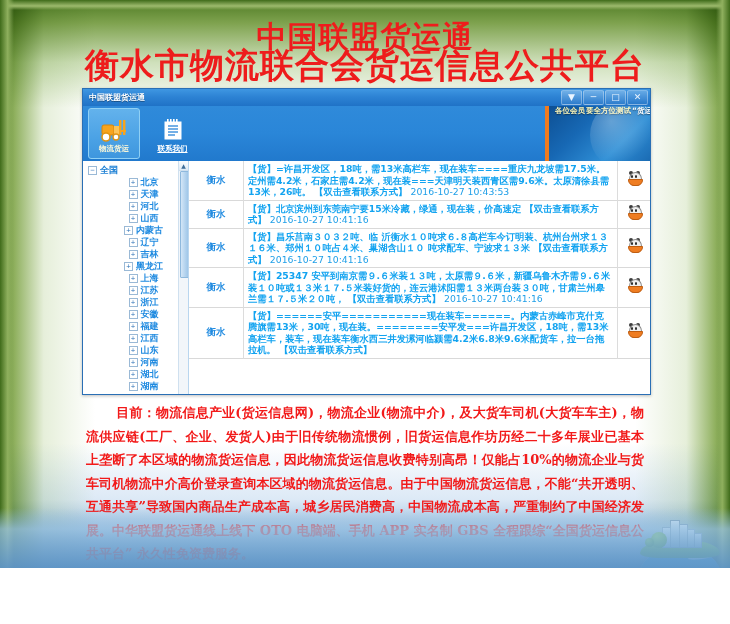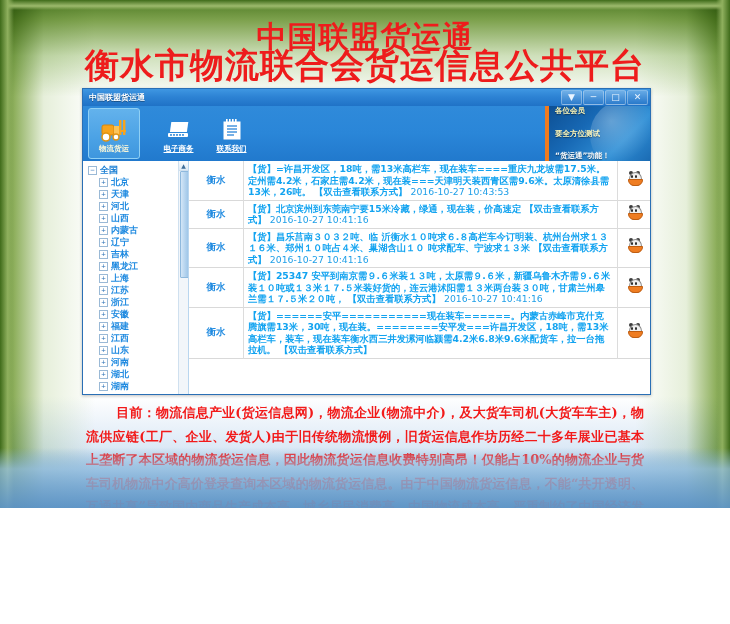--- a/index.html
+++ b/index.html
@@ -5,21 +5,21 @@
 <style>
   html,body{margin:0;padding:0;}
   body{
     width:730px;height:624px;overflow:hidden;
     font-family:"DejaVu Sans","Liberation Sans",sans-serif;
     position:relative;
     background:#ffffff;
   }
   
   #page{
-    position:absolute;inset:0;width:730px;height:508px;overflow:hidden;
+    position:absolute;inset:0;width:730px;height:568px;overflow:hidden;
     background:
       linear-gradient(to bottom,#4e7a23 0%, #7ea24e 4%, #cfe0bb 11%, #ffffff 19%, #ffffff 72%, #ffffff 78%, #dce9f6 88%, #8fb6d8 95%, #5f93c4 100%),
       linear-gradient(to right,#4e7a23 0%, #8fb05e 2%, #e6efda 6%, #ffffff 13%, #ffffff 87%, #e6efda 94%, #8fb05e 98%, #4e7a23 100%);
     background-blend-mode:multiply;
   }
   #bottomband{
     position:absolute;left:0;right:0;bottom:0;height:60px;
     background:linear-gradient(to bottom,rgba(176,208,234,0) 0%,rgba(150,192,226,.75) 35%,rgba(96,150,199,.95) 100%);
     pointer-events:none;
   }
@@ -81,35 +81,35 @@
     height:55px;width:100%;
     background:linear-gradient(to bottom,#2f8ada 0%,#2a86d8 50%,#2179cd 100%);
     display:flex;align-items:stretch;position:relative;
   }
   .tbitem{
     width:53px;display:flex;flex-direction:column;align-items:center;justify-content:center;
     gap:1px;padding-top:2px;cursor:default;
   }
   .tbitem.active{
     background:linear-gradient(to bottom,#63b2ec 0%,#4ba2e5 60%,#3e96de 100%);
-    border:1px solid #8fd0f5;border-radius:3px;margin:2px 12px 2px 3px;width:50px;
+    border:1px solid #8fd0f5;border-radius:3px;margin:2px 6px 2px 3px;width:50px;
   }
   .tbicon{height:28px;display:flex;align-items:flex-end;justify-content:center;}
   .tblabel{
     font-size:7.5px;color:#ffffff;font-weight:bold;white-space:nowrap;
     text-decoration:underline;text-underline-offset:1px;
     font-family:"DejaVu Sans","Liberation Sans",sans-serif;
   }
   .tbitem.active .tblabel{color:#fff9d8;text-decoration:none;}
   #tb-left{display:flex;align-items:stretch;padding-left:2px;}
   #banner{
     position:absolute;right:0;top:0;bottom:0;width:95px;
     background:linear-gradient(135deg,#0d4f93 0%,#1768b4 35%,#2f8fd6 70%,#1b6bb3 100%);
     border-left:4px solid #f07b1e;
-    display:flex;flex-direction:column;justify-content:space-between;
+    display:flex;flex-direction:row;justify-content:flex-start;
     padding-left:6px;gap:1px;overflow:hidden;
   }
   #banner .bline{
     font-size:7.5px;color:#fdf6b8;font-weight:bold;white-space:nowrap;
     text-shadow:0 1px 1px rgba(0,0,0,.45);
     font-family:"DejaVu Sans","Liberation Sans",sans-serif;
   }
   #banner .bl3{color:#ffffff;}
   .bswoosh{
     position:absolute;right:-10px;top:-6px;width:70px;height:70px;
@@ -129,21 +129,21 @@
     width:7px;height:7px;border:1px solid #9ab9d6;background:#fff;
     font-size:6px;line-height:6px;color:#2a6fb5;text-align:center;
     margin-right:3px;font-family:"DejaVu Sans",sans-serif;
     display:flex;align-items:center;justify-content:center;flex:0 0 auto;
   }
   .tnode .tlabel{
     font-size:9px;color:#1f8ae0;font-weight:bold;
     font-family:"DejaVu Sans","Liberation Sans",sans-serif;
   }
   .tnode.root{padding-left:2px;}
-  .tnode.child{padding-left:13px;}
+  .tnode.child{padding-left:13px;justify-content:center;}
   .tnode.root .tlabel{color:#1b7fd4;font-family:Liberation Serif, serif;}
   #sbscroll{
     position:absolute;right:0;top:0;width:9px;height:100%;
     background:#f2f6fa;border-left:1px solid #cfe0ef;
   }
   #sbscroll .arrow{
     height:9px;background:linear-gradient(to bottom,#fbfdff,#dfeaf4);
     border-bottom:1px solid #cfe0ef;font-size:6px;line-height:9px;text-align:center;color:#3d6d99;
   }
   #sbscroll .thumb{
@@ -287,36 +287,20 @@
               <circle cx="7" cy="20" r="4" fill="#fff" stroke="#e09413" stroke-width="1.6"></circle>
               <circle cx="17" cy="20" r="3" fill="#fff" stroke="#e09413" stroke-width="1.4"></circle>
             </svg>
           </div>
           <div class="tblabel">物流货运</div>
         </div>
 
 
 
 
-        <div class="tbitem">
-          <div class="tbicon">
-            <svg width="30" height="26" viewBox="0 0 30 26">
-              <path d="M8 5 L25 5 L25 15 L8 15 Z" fill="#fff" transform="skewX(-8)"></path>
-              <rect x="4" y="16" width="20" height="4" rx="1" fill="#fff"></rect>
-              <g fill="#2a86d8">
-                <rect x="6" y="17.2" width="2" height="1.5"></rect>
-                  <rect x="9" y="17.2" width="2" height="1.5"></rect>
-                <rect x="12" y="17.2" width="2" height="1.5"></rect>
-                  <rect x="15" y="17.2" width="2" height="1.5"></rect>
-                <rect x="18" y="17.2" width="2" height="1.5"></rect>
-              </g>
-            </svg>
-          </div>
-          <div class="tblabel">电子商务</div>
-        </div>
 
 
 
 
         <div class="tbitem">
           <div class="tbicon">
             <svg width="26" height="26" viewBox="0 0 26 26">
               <rect x="5" y="5" width="16" height="17" fill="#fff" stroke="#fff" stroke-width="1"></rect>
               <g stroke="#2a86d8" stroke-width="1.3">
                 <line x1="8" y1="9" x2="18" y2="9"></line>

